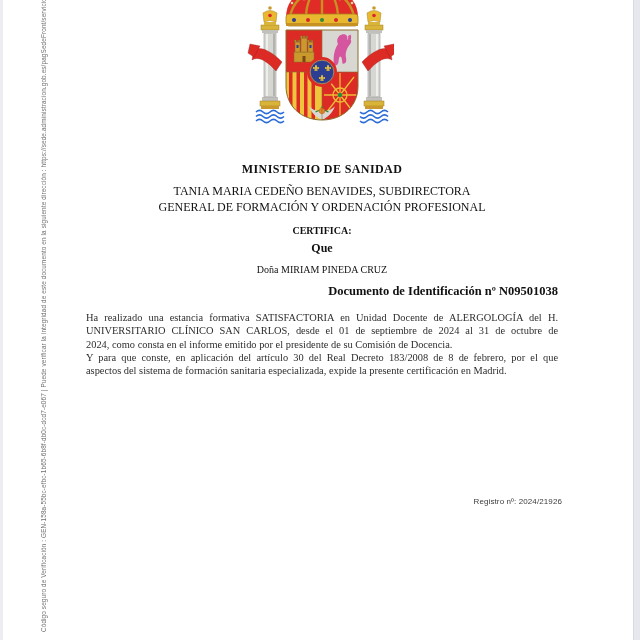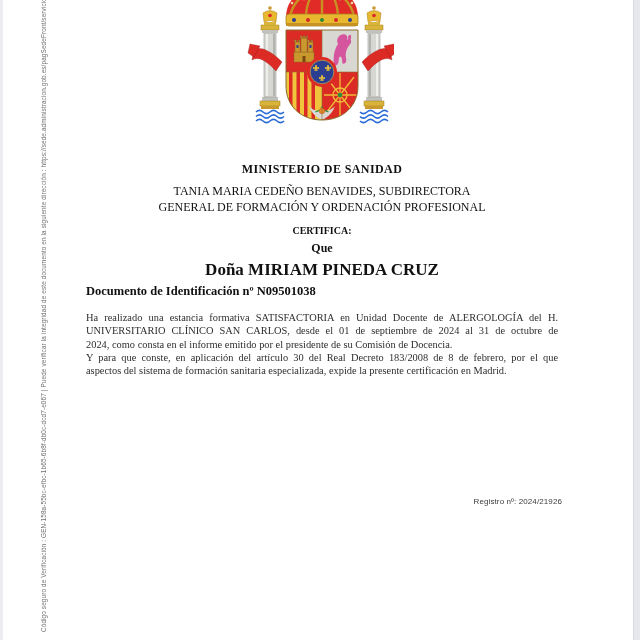--- a/index.html
+++ b/index.html
@@ -24,22 +24,22 @@
   
   .emblem{position:absolute;left:246px;top:0;width:148px;height:132px;}
 
   
   .content{position:absolute;left:86px;top:160px;width:472px;color:#111;}
   .serif{font-family:"Liberation Serif",serif;}
   .ministry{font-size:12px;font-weight:bold;text-align:center;letter-spacing:.4px;line-height:18px;margin:0 0 6px 0;}
   .issuer{font-size:12px;text-align:center;line-height:15.6px;margin:0;}
   .certifies{font-size:10px;font-weight:bold;text-align:center;margin:8px 0 0 0;line-height:16px;}
   .that{font-size:12px;font-weight:bold;text-align:center;margin:2px 0 0 0;line-height:15px;}
-  .person{font-size:17px;font-weight:bold;text-align:center;margin:5px 0 0 0;line-height:17px;}
-  .idline{font-size:12.5px;font-weight:bold;text-align:left;margin:5px 0 0 0;line-height:16px;}
+  .person{font-size:10px;font-weight:normal;text-align:center;margin:5px 0 0 0;line-height:17px;}
+  .idline{font-size:12.5px;font-weight:bold;text-align:right;margin:5px 0 0 0;line-height:16px;}
 
   .para{margin-top:12px;font-size:10.4px;line-height:13.2px;color:#2e2e2e;font-family:Liberation Serif, serif;}
   .para + .para{margin-top:0;}
   .jline{text-align:justify;text-align-last:justify;}
   .jline.last{text-align-last:left;}
 
   .registry{
     position:absolute;right:78px;top:497px;
     font-size:8px;color:#3c3c3c;letter-spacing:.1px;
   }

